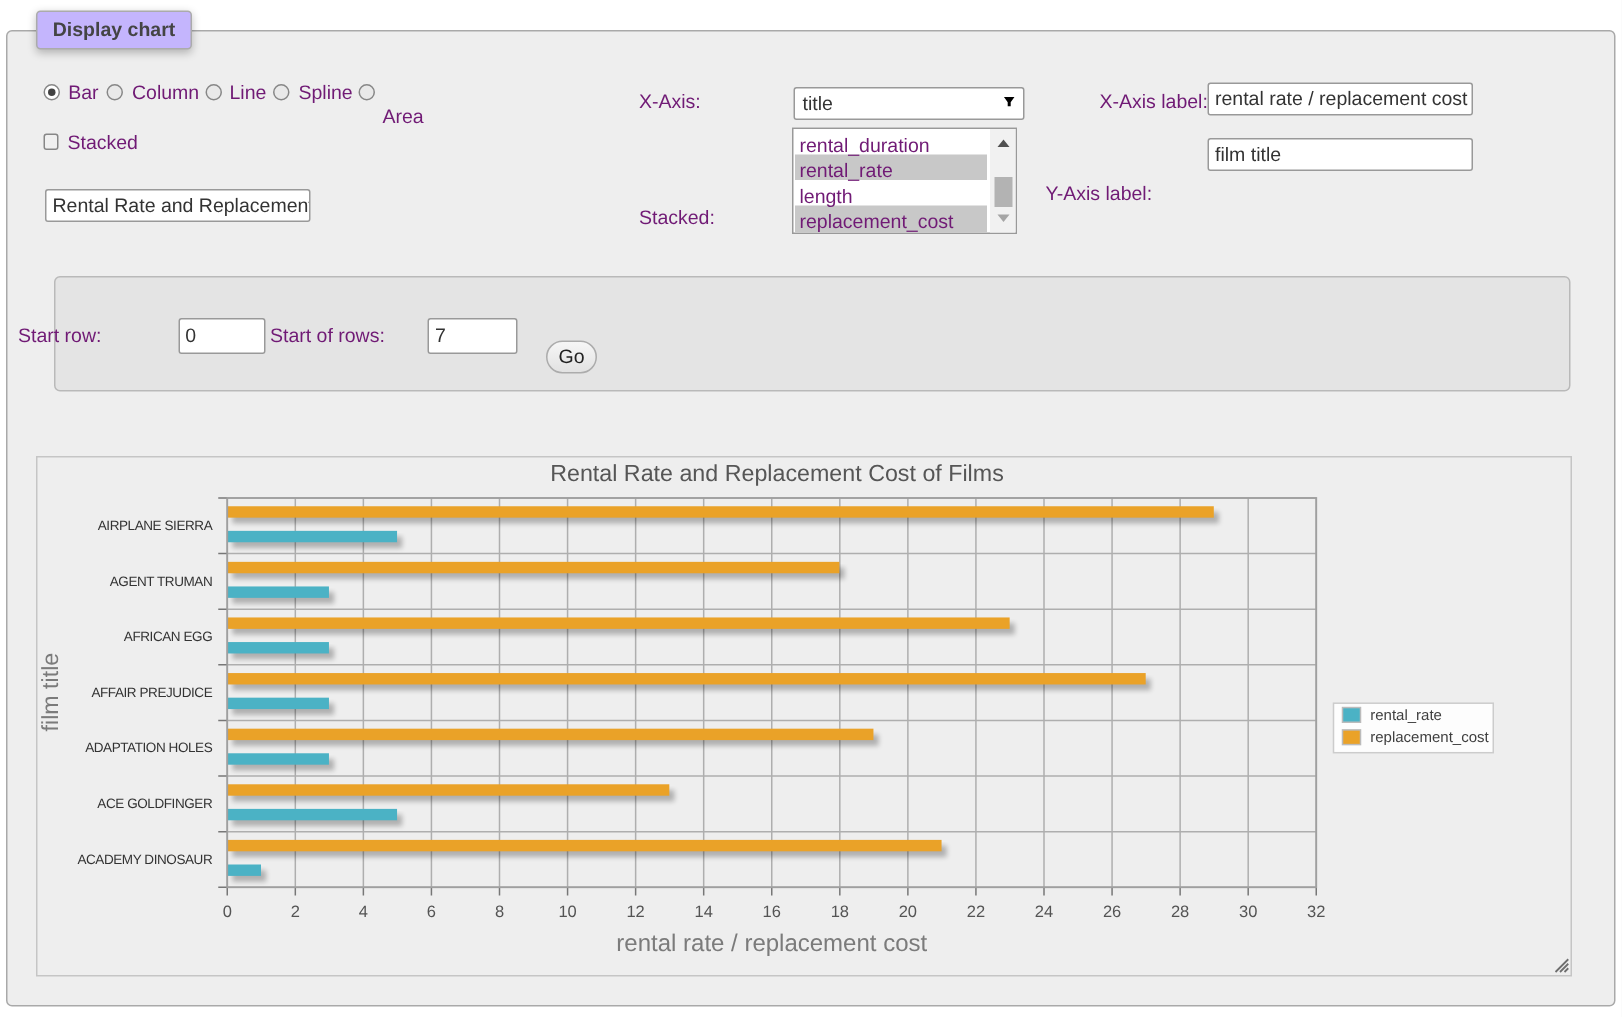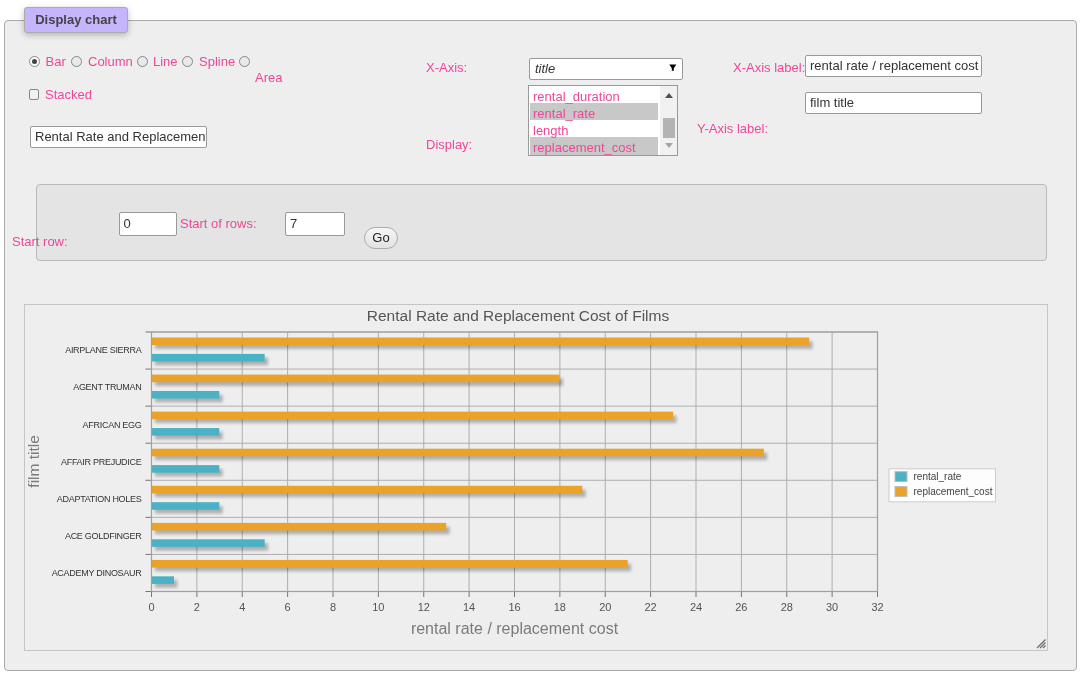--- a/index.html
+++ b/index.html
@@ -1,17 +1,17 @@
 <!DOCTYPE html>
 <html><head><meta charset="utf-8"><style>
 * { margin:0; padding:0; box-sizing:border-box; }
 html,body { width:1081px; height:681px; background:#fff;
   font-family:"Liberation Sans", sans-serif; position:relative; overflow:hidden; }
 .abs { position:absolute; }
-.lbl { position:absolute; font-size:13px; color:#ec4899; line-height:15px; white-space:nowrap; }
+.lbl { position:absolute; font-size:13px; color:#701a75; line-height:15px; white-space:nowrap; }
 .r { text-align:left; }
 .inp { position:absolute; background:#fff; border:1px solid #999; border-radius:2px;
   font-size:13px; color:#333; line-height:20px; padding:0 4px; white-space:nowrap; overflow:hidden; }
 .radio { position:absolute; width:11px; height:11px; border:1px solid #878787; border-radius:50%;
   background:#e9e9e9; }
 .radio.sel { background:#fff; }
 .radio.sel::after { content:""; position:absolute; left:2px; top:2px; width:5px; height:5px;
   border-radius:50%; background:#424242; }
 </style></head><body>
 
@@ -33,46 +33,46 @@
 <div class="radio" style="left:238.5px;top:55.5px;"></div>
 <div class="lbl" style="left:255px;top:54px;margin-top:16px;">Area</div>
 
 <div class="abs" style="left:28.5px;top:89px;width:10.5px;height:10.5px;border:1px solid #878787;
   border-radius:2px;background:#f0f0f0;"></div>
 <div class="lbl" style="left:45px;top:87px;">Stacked</div>
 
 <div class="inp" style="left:30px;top:126px;width:177px;height:22px;">Rental Rate and Replacement Cost of Films</div>
 
 <div class="lbl r" style="left:426px;top:60px;width:100px;">X-Axis:</div>
-<div class="inp" style="left:529px;top:58px;width:154px;height:22px;padding-left:5px;font-style:italic;">title</div>
+<div class="inp" style="left:529px;top:58px;width:154px;height:22px;padding-left:5px;">title</div>
 <svg class="abs" style="left:669px;top:64px" width="8" height="8">
     <path d="M0.3,0.6 h7 l-2.5,3.6 v2.6 h-2 v-2.6 z" fill="#000"></path>
   </svg>
 
 <div class="abs" style="left:528px;top:84.5px;width:150px;height:71px;background:#fff;border:1px solid #999;"></div>
 <div class="abs" style="left:530px;top:102.8px;width:128px;height:17.3px;background:#c8c8c8;"></div>
 <div class="abs" style="left:530px;top:137.4px;width:128px;height:17.2px;background:#c8c8c8;"></div>
 <div class="lbl" style="left:533px;top:87.5px;line-height:17.3px;">rental_duration<br>rental_rate<br>length<br>replacement_cost</div>
 
 <div class="abs" style="left:660px;top:85.5px;width:17px;height:69px;background:#f1f1f1;"></div>
 <div class="abs" style="left:664.5px;top:92.5px;width:0;height:0;border-left:4px solid transparent;
   border-right:4px solid transparent;border-bottom:5px solid #505050;"></div>
 <div class="abs" style="left:662.5px;top:118px;width:12px;height:19.5px;background:#b3b3b3;"></div>
 <div class="abs" style="left:664.5px;top:142.8px;width:0;height:0;border-left:4px solid transparent;
   border-right:4px solid transparent;border-top:5px solid #a5a5a5;"></div>
-<div class="lbl r" style="left:426px;top:137px;width:100px;">Display:</div>
+<div class="lbl r" style="left:426px;top:137px;width:100px;">Stacked:</div>
 
 <div class="lbl r" style="left:733px;top:60px;width:100px;">X-Axis label:</div>
 <div class="inp" style="left:805px;top:55px;width:177px;height:22px;">rental rate / replacement cost</div>
 <div class="lbl r" style="left:697px;top:97px;width:100px;margin-top:24px;">Y-Axis label:</div>
 <div class="inp" style="left:805px;top:92px;width:177px;height:22px;">film title</div>
 
 <div class="abs" style="left:36px;top:184px;width:1011px;height:77px;background:#e4e4e4;
   border:1px solid #b9b9b9;border-radius:4px;"></div>
-<div class="lbl r" style="left:12px;top:216px;width:100px;margin-top:18px;">Start row:</div>
+<div class="lbl r" style="left:12px;top:216px;width:100px;">Start row:</div>
 <div class="inp" style="left:118.5px;top:212px;width:58px;height:24px;line-height:22px;">0</div>
 <div class="lbl r" style="left:180px;top:216px;width:100px;">Start of rows:</div>
 <div class="inp" style="left:285px;top:212px;width:60px;height:24px;line-height:22px;">7</div>
 <div class="abs" style="left:364px;top:227px;width:34px;height:22px;border:1px solid #acacac;
   border-radius:11px;background:linear-gradient(#f6f6f6,#e2e2e2);font-size:13px;color:#222;
   text-align:center;line-height:20px;">Go</div>
 
 <div class="abs" style="left:24px;top:304px;width:1024px;height:347px;border:1px solid #c5c5c5;background:#eee;">
 <svg width="1022" height="345" style="position:absolute;left:0;top:0">
 <defs>

